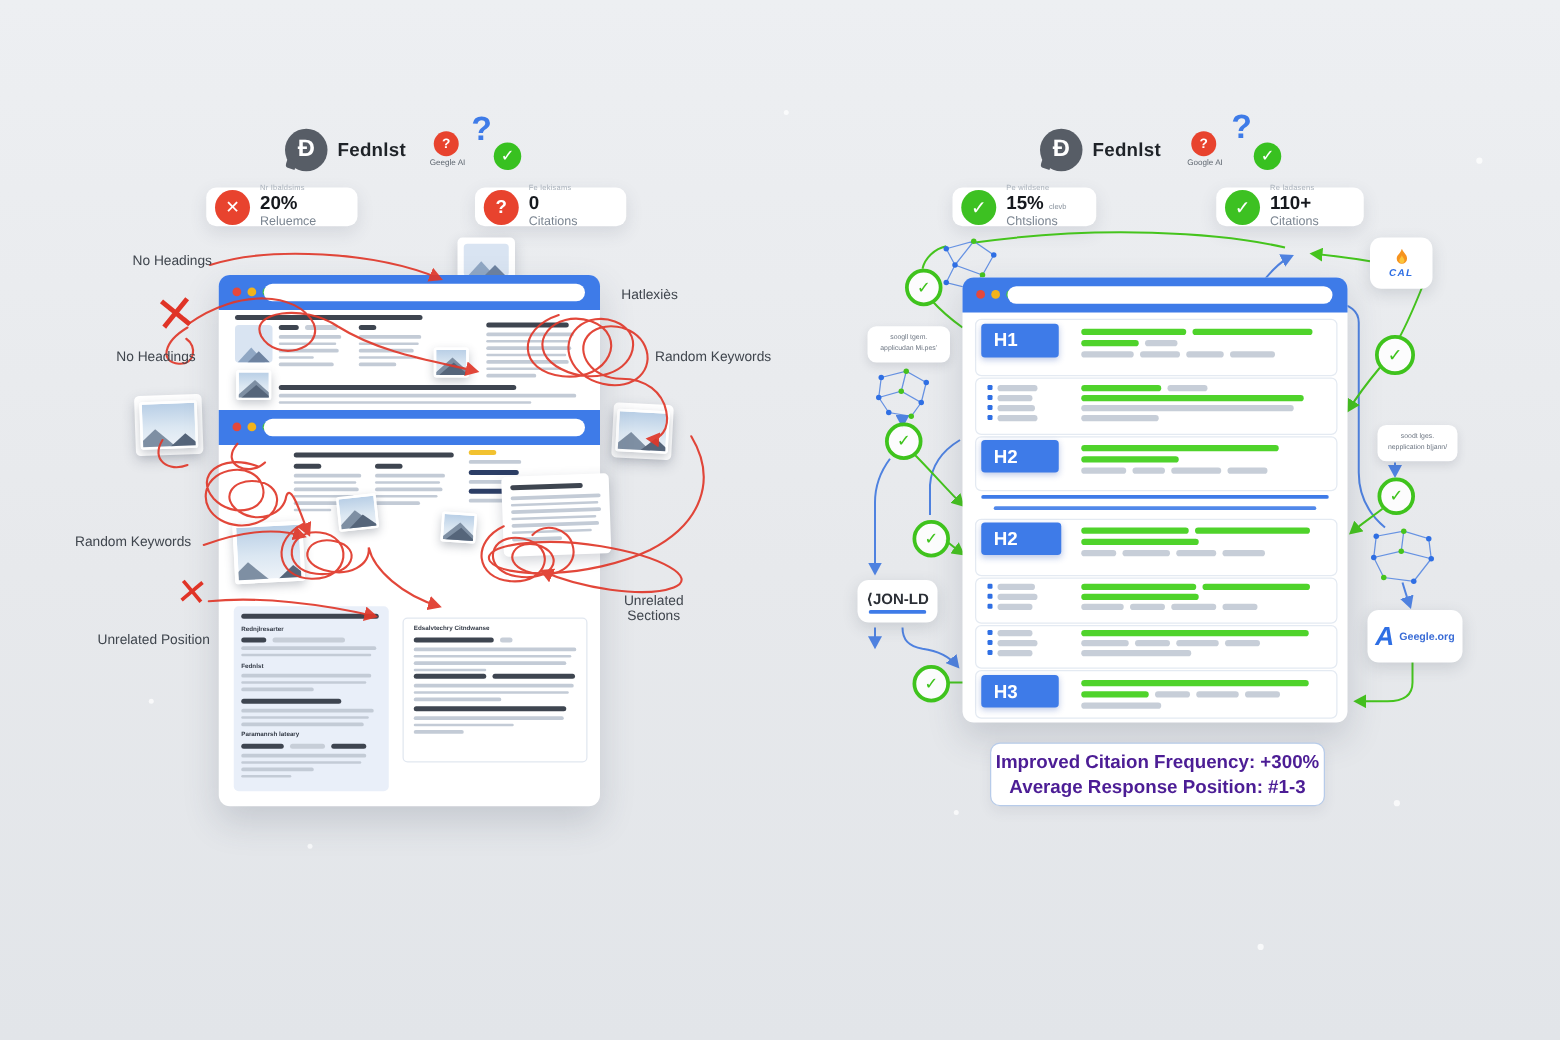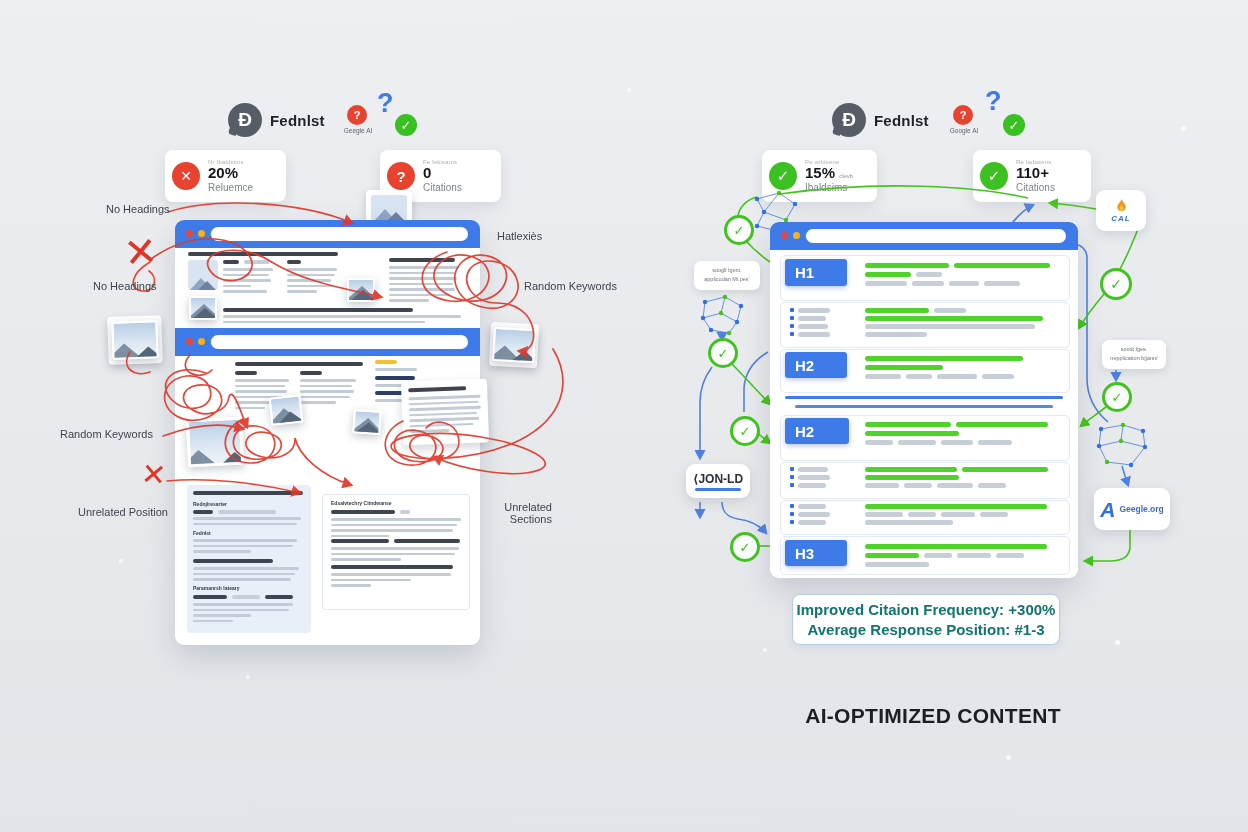--- a/index.html
+++ b/index.html
@@ -42,21 +42,21 @@
   .applogo::before{content:"Ð";}
   .applogo::after{content:"";position:absolute;left:1px;bottom:2px;width:8px;height:8px;background:#575d66;
     transform:rotate(18deg);border-radius:0 0 0 3px;}
   .brand{position:absolute;font-size:15px;font-weight:bold;color:#1f2328;letter-spacing:.2px;}
   .badge{position:absolute;border-radius:50%;color:#fff;display:flex;align-items:center;justify-content:center;font-weight:bold;}
   .badge.red{background:#e8432e;} .badge.red::after{content:"?";font-size:11px;}
   .badge.green{background:#38c120;} .badge.green::after{content:"✓";font-size:13px;}
   .aicap{position:absolute;font-size:6.5px;color:#5f6770;text-align:center;width:44px;}
   .bq{position:absolute;color:#3e7be8;font-size:27px;font-weight:bold;}
   
-  .stat{position:absolute;height:52px;background:#fff;border-radius:8px;box-shadow:0 5px 14px rgba(60,70,90,.13);
+  .stat{position:absolute;height:31px;background:#fff;border-radius:8px;box-shadow:0 5px 14px rgba(60,70,90,.13);
     display:flex;align-items:center;padding-left:7px;gap:8px;box-sizing:border-box;}
   .sicon{width:28px;height:28px;border-radius:50%;flex:0 0 auto;display:flex;align-items:center;justify-content:center;
     color:#fff;font-weight:bold;}
   .sicon.xc{background:#e8432e;} .sicon.xc::after{content:"✕";font-size:14px;}
   .sicon.qc{background:#e8432e;} .sicon.qc::after{content:"?";font-size:15px;}
   .sicon.ck{background:#3dc122;} .sicon.ck::after{content:"✓";font-size:15px;}
   .stxt{display:flex;flex-direction:column;line-height:1.12;}
   .stxt em{font-style:normal;font-size:6px;color:#a8b0ba;letter-spacing:.2px;}
   .stxt b{font-size:15px;color:#15181d;}
   .stxt b small{font-size:6px;color:#8a939e;font-weight:normal;}
@@ -71,21 +71,21 @@
   .bul{position:absolute;width:3.5px;height:3.5px;background:#2f6fe4;border-radius:1px;}
   .ckc{position:absolute;border:3px solid #3fc31d;border-radius:50%;background:rgba(255,255,255,.85);
     color:#3fc31d;font-weight:bold;display:flex;align-items:center;justify-content:center;z-index:3;}
   .ckc::after{content:"✓";}
   .pill{position:absolute;background:#fff;border-radius:7px;box-shadow:0 3px 8px rgba(60,70,90,.15);
     padding:5px 6px;font-size:5.5px;color:#6b7480;text-align:center;line-height:1.7;z-index:3;box-sizing:border-box;}
   .wbox{position:absolute;background:#fff;border-radius:9px;box-shadow:0 4px 12px rgba(60,70,90,.17);z-index:3;
     display:flex;flex-direction:column;align-items:center;justify-content:center;box-sizing:border-box;}
   .result{position:absolute;background:#fff;border:1.5px solid #b7cbe9;border-radius:8px;z-index:2;
     display:flex;flex-direction:column;align-items:center;justify-content:center;gap:3px;
-    font-size:15px;font-weight:bold;color:#0f766e;box-shadow:0 4px 10px rgba(60,70,90,.08);}
+    font-size:15px;font-weight:bold;color:#4c1d95;box-shadow:0 4px 10px rgba(60,70,90,.08);}
   .title{position:absolute;font-size:21px;font-weight:bold;color:#1c1e21;text-align:center;letter-spacing:.3px;}
   .dot{position:absolute;border-radius:50%;background:#fff;opacity:.75;}
   svg.layer{position:absolute;left:0;top:0;pointer-events:none;}
 </style>
 </head>
 <body>
 
 <div id="canvas">
 
   <div class="dot" style="left:472px;top:238px;width:5px;height:5px"></div>
@@ -357,21 +357,21 @@
 
   <div class="redx" style="left:124px;top:232px;font-size:40px;transform:rotate(-6deg)">✕</div>
   <div class="redx" style="left:141px;top:460px;font-size:30px;transform:rotate(5deg)">✕</div>
 
   <div class="ann" style="left:106px;top:203px">No Headings</div>
   <div class="ann" style="left:93px;top:280px">No Headings</div>
   <div class="ann" style="left:497px;top:230px">Hatlexiès</div>
   <div class="ann" style="left:524px;top:280px">Random Keywords</div>
   <div class="ann" style="left:60px;top:428px">Random Keywords</div>
   <div class="ann" style="left:78px;top:506px">Unrelated Position</div>
-  <div class="ann" style="left:494px;top:501px;width:58px;text-align:right">
+  <div class="ann" style="left:494px;top:475px;width:58px;text-align:center">
     <span>Unrelated</span><br>
     <span>Sections</span>
   </div>
 
 
   <svg class="layer" width="1248" height="832" style="z-index:1">
     <defs>
       <marker id="arrB" markerWidth="7" markerHeight="7" refX="5" refY="3.5" orient="auto">
         <path d="M0,0 L6.5,3.5 L0,7 z" fill="#4f82e0"></path>
       </marker>
@@ -442,21 +442,21 @@
   <div class="aicap" style="left:942px;top:127px">Google AI</div>
   <div class="bq" style="left:985px;top:86px">?</div>
   <div class="badge green" style="left:1003px;top:114px;width:22px;height:22px"></div>
 
   <div class="stat" style="left:762px;top:150px;width:115px">
     <span class="sicon ck"></span>
     <span class="stxt">
       <em>Pe wildsene</em>
       <b><span>15%</span>
          <small>clevb</small></b>
-      <u>Ibaldsims</u>
+      <u>Chtslions</u>
     </span>
   </div>
   <div class="stat" style="left:973px;top:150px;width:118px">
     <span class="sicon ck"></span>
     <span class="stxt">
       <em>Re ladasens</em>
       <b>110+</b>
       <u>Citations</u>
     </span>
   </div>
@@ -655,15 +655,14 @@
   <div class="wbox" style="left:1094px;top:488px;width:76px;height:42px;flex-direction:row;gap:4px">
     <span style="font-size:21px;font-weight:bold;font-style:italic;color:#2f6fe4;line-height:1">A</span>
     <span style="font-size:8.5px;font-weight:bold;color:#3a6cd6">Geegle.org</span>
   </div>
 
   <div class="result" style="left:792px;top:594px;width:266px;height:49px">
     <span>Improved Citaion Frequency: +300%</span>
     <span>Average Response Position: #1-3</span>
   </div>
 
-  <div class="title" style="left:740px;top:704px;width:386px">AI-OPTIMIZED CONTENT</div>
 
 </div>
 
 </body></html>

